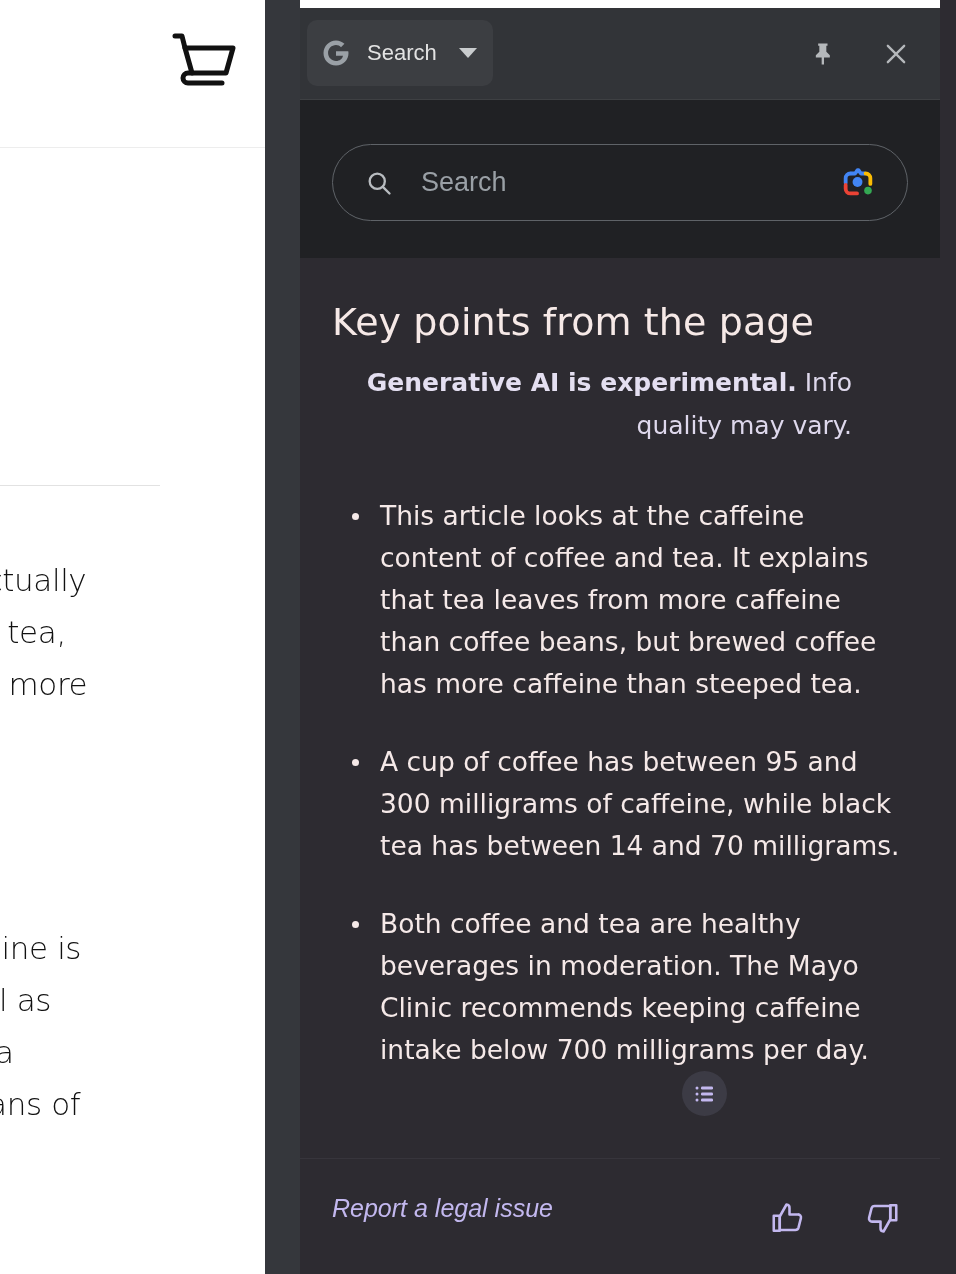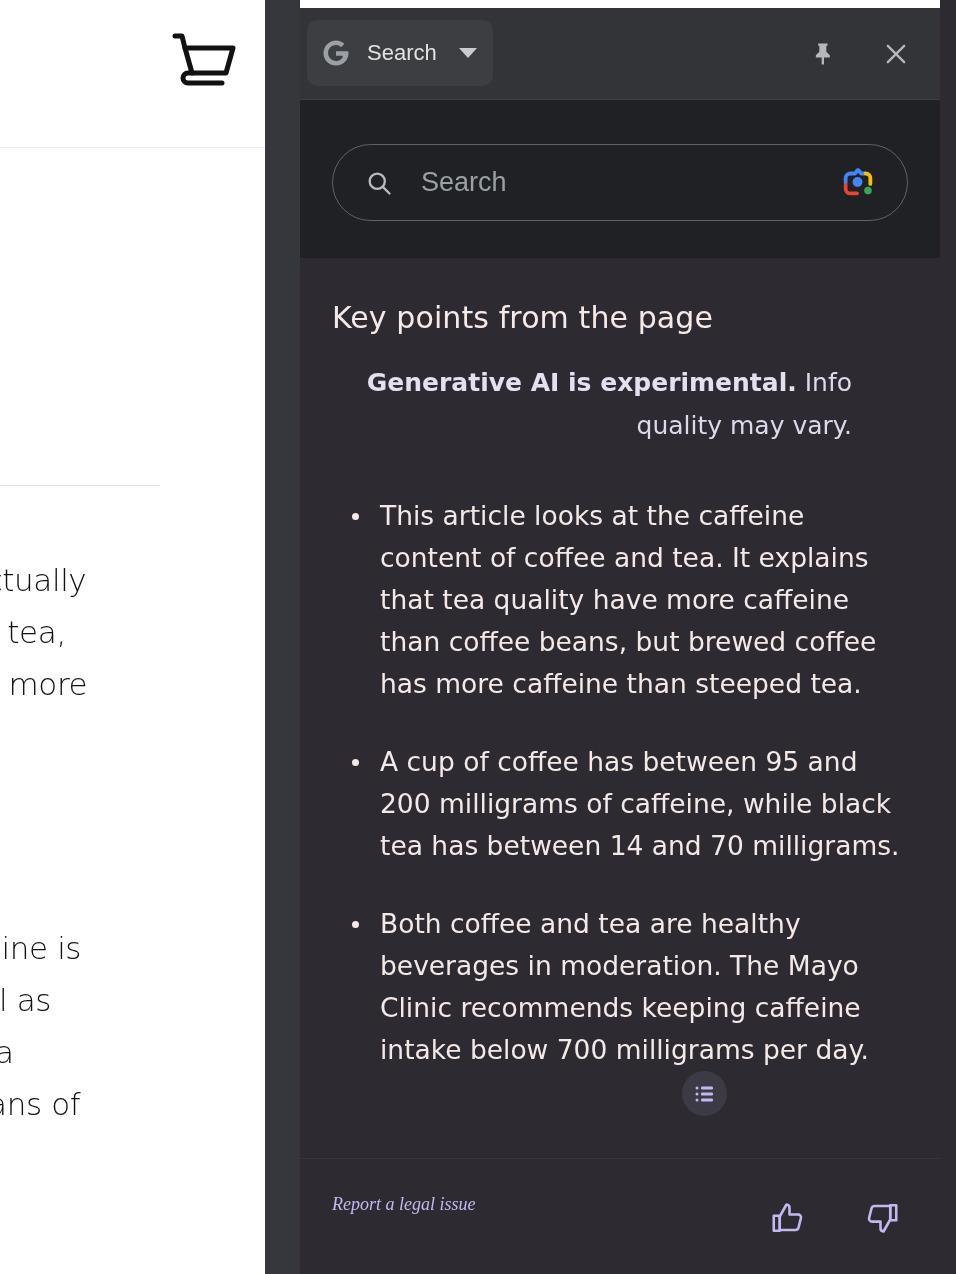--- a/index.html
+++ b/index.html
@@ -47,37 +47,37 @@
   
   .search-region { position:absolute; left:0; top:92px; width:640px; height:158px; background:#202124; }
   .search-bar { position:absolute; left:32px; top:44px; width:576px; height:77px;
                 border:1px solid #5f6368; border-radius:39px; display:flex; align-items:center; cursor:text; }
   .mag { margin-left:32px; width:28px; height:28px; flex:none; }
   .search-ph { margin-left:28px; color:#9aa0a6; font-size:27px; font-family:"Liberation Sans", sans-serif; }
   .lens { position:absolute; right:30px; top:50%; transform:translateY(-50%); width:38px; height:38px; cursor:pointer; }
 
   
   .content { position:absolute; left:0; top:250px; width:640px; height:900px; background:#2d2b31; overflow:hidden; }
-  .kp-title { position:absolute; left:32px; top:42px; width:560px; color:#f6e9e7; font-size:30px;
+  .kp-title { position:absolute; left:32px; top:42px; width:560px; color:#f6e9e7; font-size:38px;
               font-family:"DejaVu Sans", sans-serif; font-weight:400; letter-spacing:0.1px; }
   .disclaimer { position:absolute; left:32px; top:103px; width:520px; color:#ded8ec; font-size:25px;
                 line-height:43px; font-family:"DejaVu Sans", sans-serif;text-align:right; }
   .disclaimer b { font-weight:700; color:#e4dff1; }
   .bullets { position:absolute; left:38px; top:237px; width:570px; list-style:none; }
   .bullets li { position:relative; padding-left:42px; margin-bottom:36px; color:#f5e9e8;
                 font-size:26.5px; line-height:42px; font-family:"DejaVu Sans", sans-serif; }
   .bullets li::before { content:""; position:absolute; left:14px; top:18px; width:7px; height:7px;
                         border-radius:50%; background:#f5e9e8; }
   .list-badge { position:absolute; left:382px; top:1063px; width:45px; height:45px; border-radius:50%;
                 background:#3c3b45; display:flex; align-items:center; justify-content:center; cursor:pointer; }
 
   
   .footer { position:absolute; left:0; top:1150px; width:640px; height:124px; background:#2d2b31; border-top:1px solid #37353c; }
-  .legal { position:absolute; left:32px; top:35px; color:#c3b8ef; font-size:18px; font-style:italic;
-           font-family:Liberation Serif, serif; text-decoration:none; cursor:pointer; }
+  .legal { position:absolute; left:32px; top:35px; color:#c3b8ef; font-size:25px; font-style:italic;
+           font-family:Liberation Sans, sans-serif; text-decoration:none; cursor:pointer; }
   .fb-btn { position:absolute; top:35px; width:48px; height:48px; display:flex; align-items:center; justify-content:center; cursor:pointer; }
   .fb-up { left:464px; }
   .fb-down { left:558px; }
 
   
   .right-edge { position:absolute; left:940px; top:0; width:16px; height:1274px; background:#2d2b31; }
 </style>
 </head>
 <body>
 
@@ -155,22 +155,22 @@
         </span>
       </div>
     </div>
 
     <div class="content">
       <div class="kp-title">Key points from the page</div>
       <div class="disclaimer">
         <b>Generative AI is experimental.</b><span> Info quality may vary.</span>
       </div>
       <ul class="bullets">
-        <li>This article looks at the caffeine content of coffee and tea. It explains that tea quality have more caffeine than coffee beans, but brewed coffee has more caffeine than steeped tea.</li>
-        <li>A cup of coffee has between 95 and 200 milligrams of caffeine, while black tea has between 14 and 70 milligrams.</li>
+        <li>This article looks at the caffeine content of coffee and tea. It explains that tea leaves from more caffeine than coffee beans, but brewed coffee has more caffeine than steeped tea.</li>
+        <li>A cup of coffee has between 95 and 300 milligrams of caffeine, while black tea has between 14 and 70 milligrams.</li>
         <li>Both coffee and tea are healthy beverages in moderation. The Mayo Clinic recommends keeping caffeine intake below 700 milligrams per day.</li>
       </ul>
     </div>
 
     <span class="list-badge">
       <svg viewBox="0 0 24 24" width="24" height="24">
         <circle cx="4" cy="6" r="1.5" fill="#c3b8ef"></circle>
           <rect x="8" y="4.6" width="12" height="2.8" rx="1.2" fill="#c3b8ef"></rect>
         <circle cx="4" cy="12" r="1.5" fill="#c3b8ef"></circle>
           <rect x="8" y="10.6" width="12" height="2.8" rx="1.2" fill="#c3b8ef"></rect>

